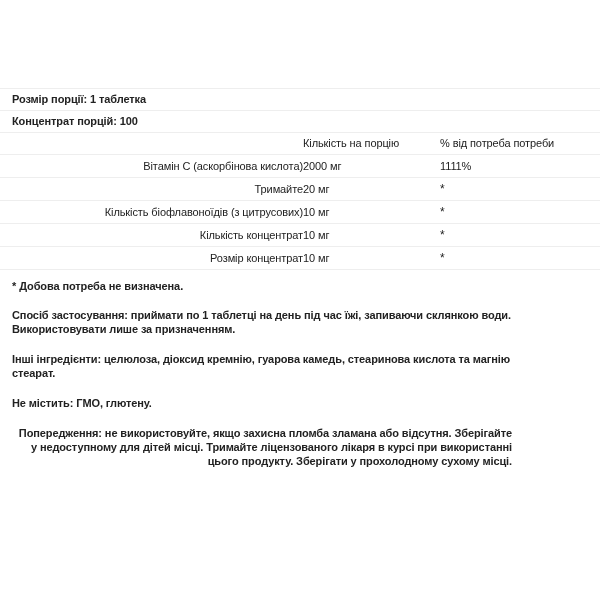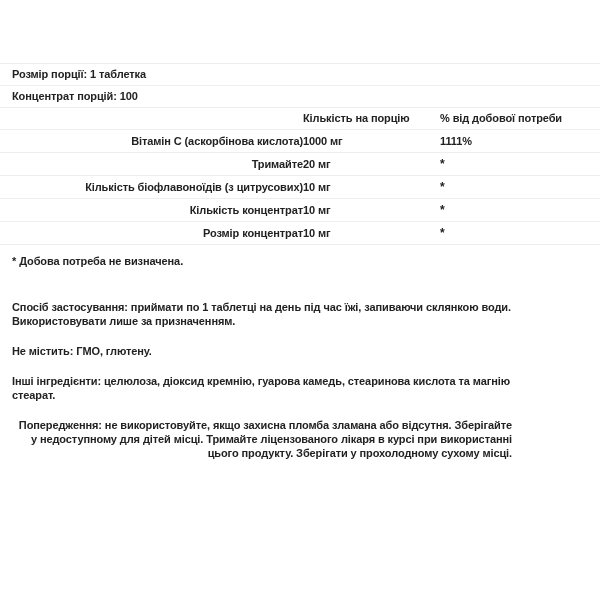--- a/index.html
+++ b/index.html
@@ -11,24 +11,24 @@
     width: 600px;
     height: 600px;
     background: #ffffff;
     font-family: "Liberation Sans", "DejaVu Sans", sans-serif;
     color: #222222;
     overflow: hidden;
   }
 
   .panel {
     position: absolute;
-    top: 0;
+    top: 8px;
     left: 0;
     width: 600px;
-    padding-top: 63px;
+    padding-top: 80px;
     box-sizing: border-box;
   }
 
   .rule {
     height: 1px;
     background: #eeeeee;
     width: 600px;
   }
 
   
@@ -53,21 +53,21 @@
     border-collapse: collapse;
     table-layout: fixed;
   }
   .nutri-table col.c-name   { width: 303px; }
   .nutri-table col.c-amount { width: 137px; }
   .nutri-table col.c-dv     { width: 160px; }
 
   .nutri-table th,
   .nutri-table td {
     font-size: 11px;
-    font-weight: bold;
+    font-weight: normal;
     color: #222222;
     text-align: left;
     padding: 0;
     height: 22px;
     vertical-align: middle;
     letter-spacing: -0.1px;
     line-height: 13px;
     border-bottom: 1px solid #eeeeee;
   }
   .nutri-table th:first-child,
@@ -89,21 +89,21 @@
     width: 524px;
   }
   .note {
     font-size: 11px;
     font-weight: bold;
     color: #222222;
     line-height: 14px;
     letter-spacing: -0.1px;
   }
   .note.footnote   { margin-top: 9px; }
-  .note.directions { margin-top: 32px; max-width: 576px; }
+  .note.directions { margin-top: 15px; max-width: 576px; }
   .note.other-ing  { margin-top: 16px; }
   .note.free-of    { margin-top: 16px; }
   .note.warning    { margin-top: 16px; max-width: 580px; text-align: right; }
 </style>
 </head>
 <body>
 
 <div class="panel">
 
   <div class="rule"></div>
@@ -121,27 +121,27 @@
   <table class="nutri-table">
     <colgroup>
       <col class="c-name">
       <col class="c-amount">
       <col class="c-dv">
     </colgroup>
     <thead>
       <tr>
         <th></th>
         <th>Кількість на порцію</th>
-        <th>% від добової потреби</th>
+        <th>% від потреба потреби</th>
       </tr>
     </thead>
     <tbody>
       <tr>
         <td>Вітамін C (аскорбінова кислота)</td>
-        <td>1000 мг</td>
+        <td>2000 мг</td>
         <td>1111%</td>
       </tr>
       <tr>
         <td>Тримайте</td>
         <td>20 мг</td>
         <td class="star">*</td>
       </tr>
       <tr>
         <td>Кількість біофлавоноїдів (з цитрусових)</td>
         <td>10 мг</td>
@@ -156,18 +156,18 @@
         <td>Розмір концентрат</td>
         <td>10 мг</td>
         <td class="star">*</td>
       </tr>
     </tbody>
   </table>
 
   <div class="notes">
     <p class="note footnote">* Добова потреба не визначена.</p>
     <p class="note directions">Спосіб застосування: приймати по 1 таблетці на день під час їжі, запиваючи склянкою води. Використовувати лише за призначенням.</p>
+    <p class="note other-ing">Інші інгредієнти: целюлоза, діоксид кремнію, гуарова камедь, стеаринова кислота та магнію стеарат.</p>
     <p class="note free-of">Не містить: ГМО, глютену.</p>
-    <p class="note other-ing">Інші інгредієнти: целюлоза, діоксид кремнію, гуарова камедь, стеаринова кислота та магнію стеарат.</p>
     <p class="note warning">Попередження: не використовуйте, якщо захисна пломба зламана або відсутня. Зберігайте у недоступному для дітей місці. Тримайте ліцензованого лікаря в курсі при використанні цього продукту. Зберігати у прохолодному сухому місці.</p>
   </div>
 
 </div>
 
 </body></html>

